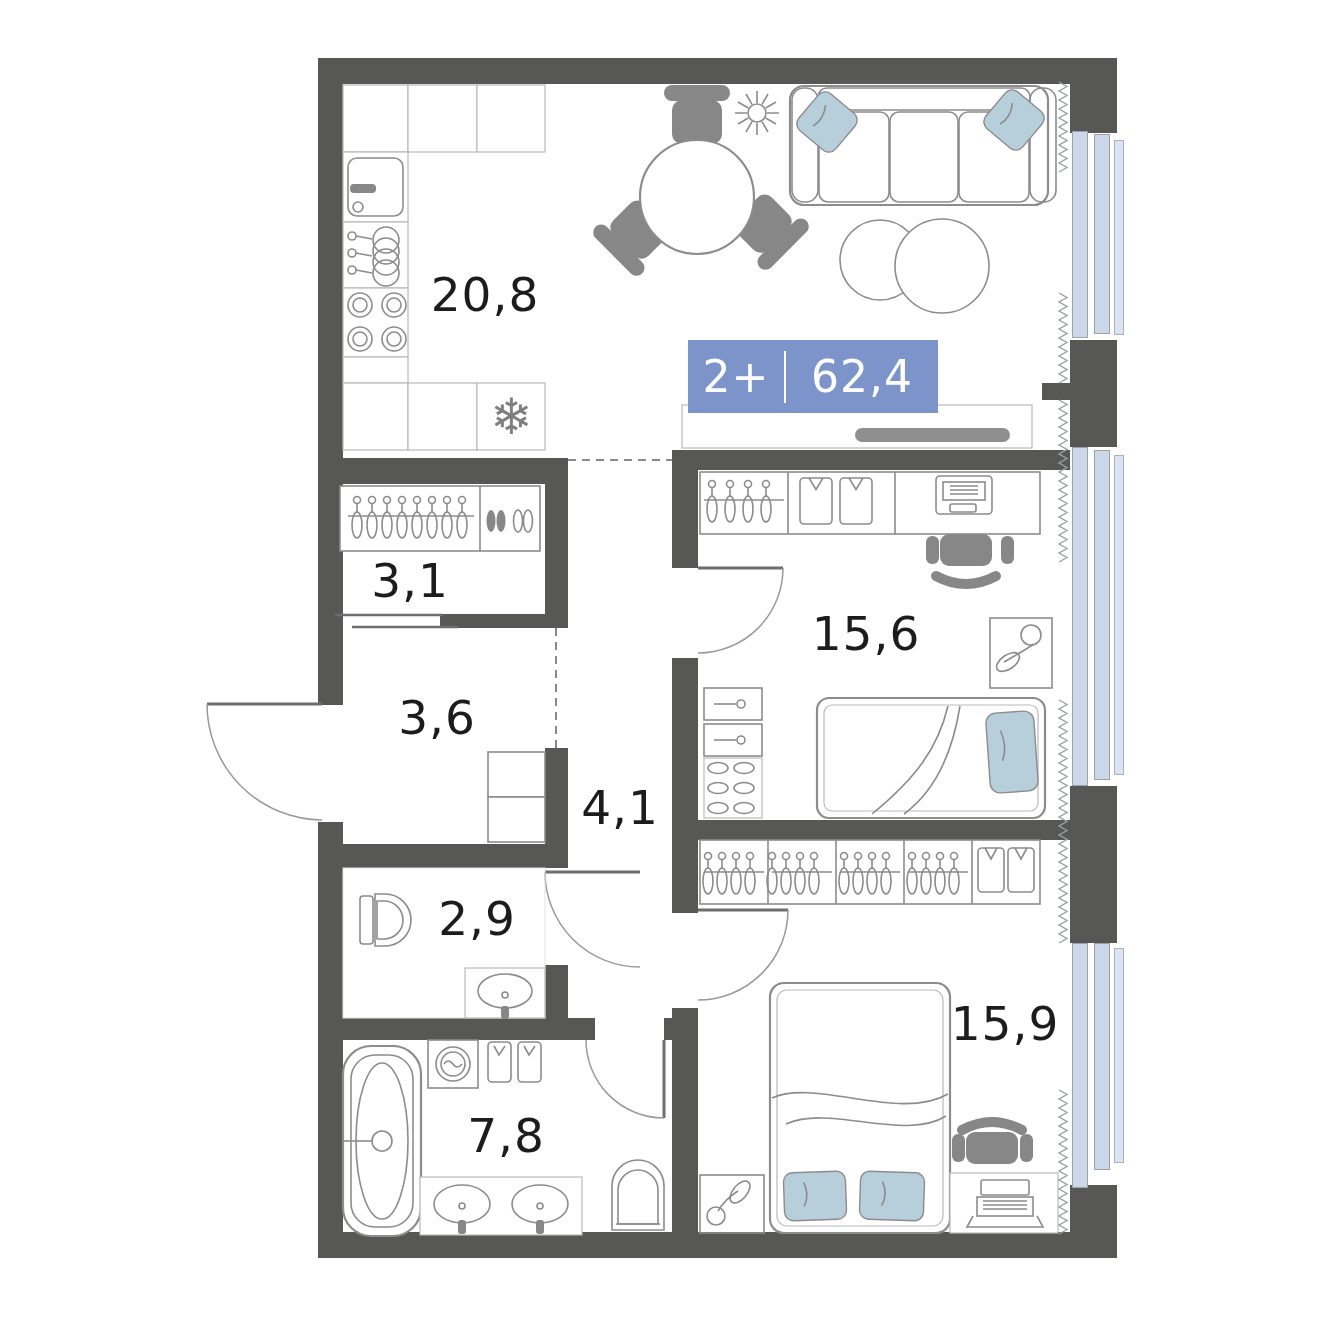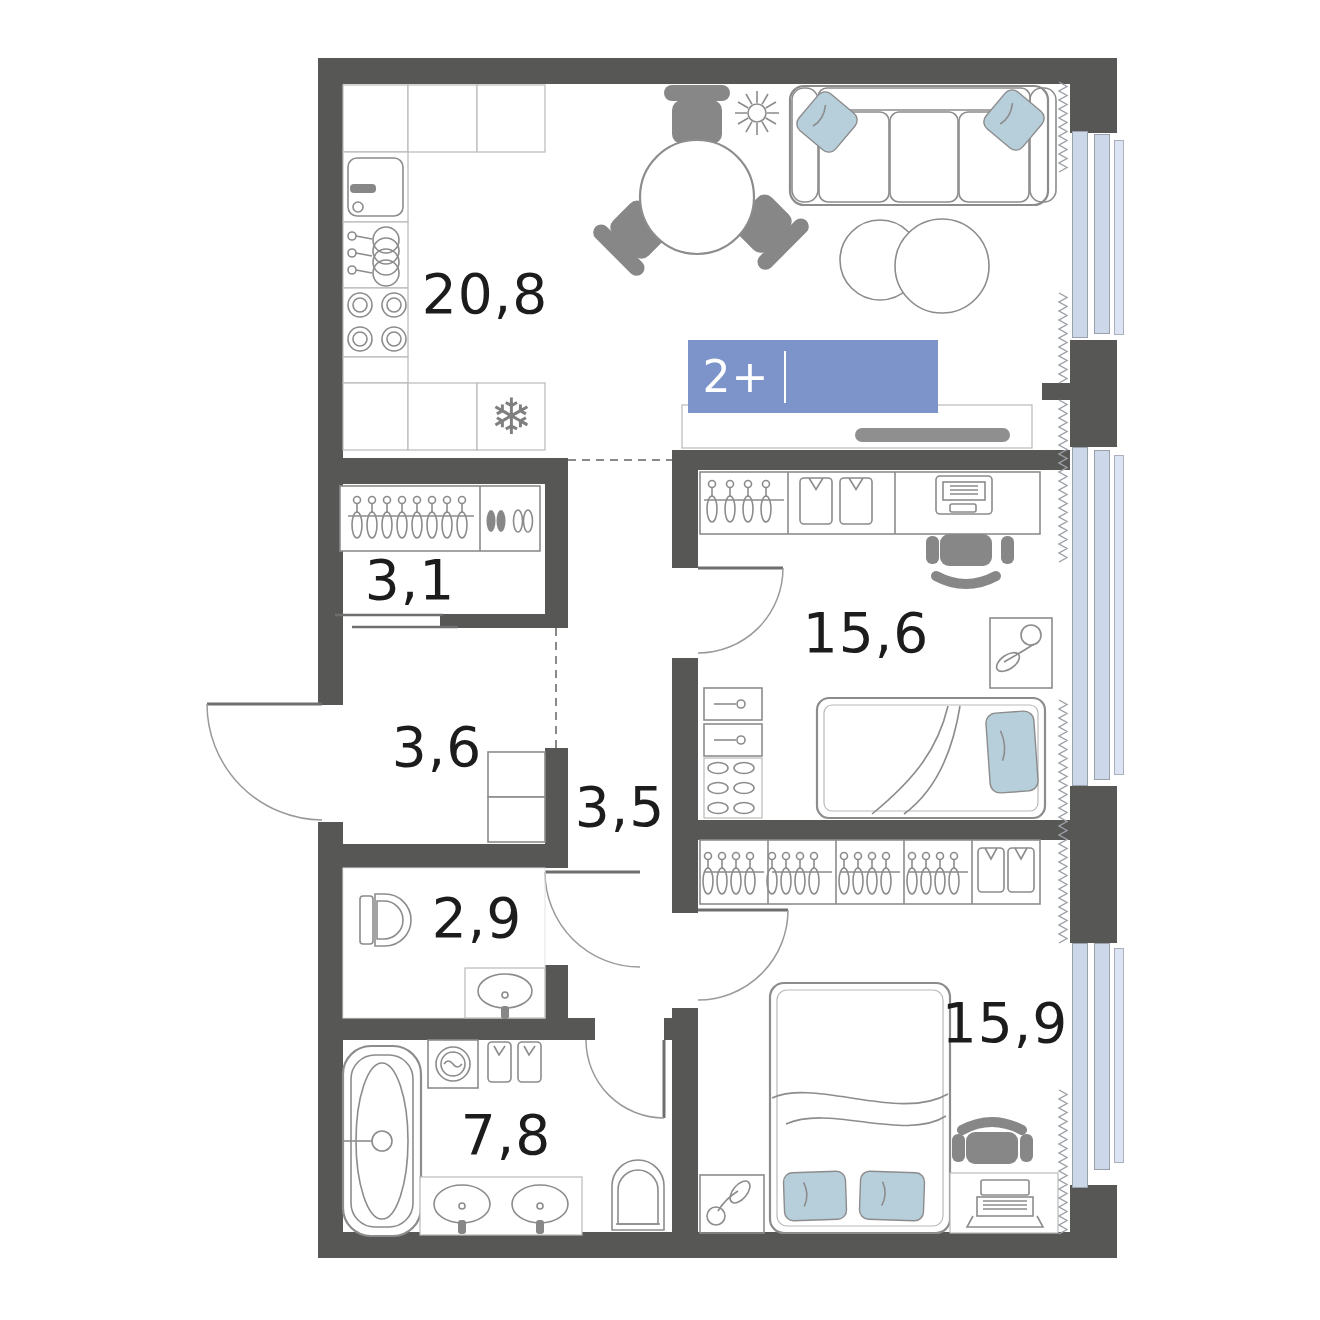--- a/index.html
+++ b/index.html
@@ -1,20 +1,20 @@
 <!DOCTYPE html>
 <html style="--wall: #575756; --fl: #8c8c8c; --dark: #878787; --glass: #cdd7ea; --glass2: #dce3f2; --badge: #7d94ca; --blue: #b7cedb; --label: #1c1c1c;"><head>
 <meta charset="utf-8">
 <style>
   html,body{margin:0;padding:0;background:#ffffff}
   .plan{position:relative;width:1320px;height:1320px;font-family:"DejaVu Sans",sans-serif;background:#fff;overflow:hidden}
   .w{position:absolute;background:var(--wall,#575756);z-index:1}
   .pane{position:absolute;background:var(--glass,#cdd7ea);border:1px solid #9aa1ab;box-sizing:border-box;z-index:2}
   .pane.outer{background:var(--glass2,#dce3f2);border-color:#aab1bc}
-  .room-label{position:absolute;transform:translate(-50%,-50%);font-size:55px;letter-spacing:1px;color:var(--label,#1c1c1c);white-space:nowrap;z-index:4}
+  .room-label{position:absolute;transform:translate(-50%,-50%);font-size:47px;letter-spacing:1px;color:var(--label,#1c1c1c);white-space:nowrap;z-index:4}
   .badge{position:absolute;left:688px;top:340px;width:250px;height:73px;background:var(--badge,#7d94ca);display:flex;align-items:center;color:#fff;font-size:44px;letter-spacing:1px;z-index:5}
   .badge .rooms{width:96px;text-align:center}
   .badge .vdiv{width:2px;height:52px;background:#ffffff}
   .badge .area{flex:1;text-align:center}
   svg.overlay{position:absolute;left:0;top:0;z-index:3;pointer-events:none}
   .ln{stroke:var(--fl,#8c8c8c);stroke-width:1.6;fill:none}
   .fw{stroke:var(--fl,#8c8c8c);stroke-width:1.6;fill:#ffffff}
   .fw2{stroke:var(--fl,#8c8c8c);stroke-width:2.2;fill:#ffffff}
   .lt{stroke:#b9b9b9;stroke-width:1.2;fill:#ffffff}
   .sub{stroke:#e3e3e3;stroke-width:1;fill:none}
@@ -455,25 +455,26 @@
         <path d="M1059,82 l8,4.5 l-8,4.5 l8,4.5 l-8,4.5 l8,4.5 l-8,4.5 l8,4.5 l-8,4.5 l8,4.5 l-8,4.5 l8,4.5 l-8,4.5 l8,4.5 l-8,4.5 l8,4.5 l-8,4.5 l8,4.5 l-8,4.5 l8,4.5 l-8,4.5" class="zz"></path>
         <path d="M1059,293 l8,4.5 l-8,4.5 l8,4.5 l-8,4.5 l8,4.5 l-8,4.5 l8,4.5 l-8,4.5 l8,4.5 l-8,4.5 l8,4.5 l-8,4.5 l8,4.5 l-8,4.5 l8,4.5 l-8,4.5 l8,4.5 l-8,4.5 l8,4.5 l-8,4.5" class="zz"></path>
         <path d="M1059,400 l8,4.5 l-8,4.5 l8,4.5 l-8,4.5 l8,4.5 l-8,4.5 l8,4.5 l-8,4.5 l8,4.5 l-8,4.5 l8,4.5 l-8,4.5 l8,4.5 l-8,4.5 l8,4.5 l-8,4.5 l8,4.5 l-8,4.5 l8,4.5 l-8,4.5 l8,4.5 l-8,4.5 l8,4.5 l-8,4.5 l8,4.5 l-8,4.5 l8,4.5 l-8,4.5 l8,4.5 l-8,4.5 l8,4.5 l-8,4.5 l8,4.5 l-8,4.5 l8,4.5 l-8,4.5" class="zz"></path>
         <path d="M1059,700 l8,4.5 l-8,4.5 l8,4.5 l-8,4.5 l8,4.5 l-8,4.5 l8,4.5 l-8,4.5 l8,4.5 l-8,4.5 l8,4.5 l-8,4.5 l8,4.5 l-8,4.5 l8,4.5 l-8,4.5 l8,4.5 l-8,4.5 l8,4.5 l-8,4.5 l8,4.5 l-8,4.5 l8,4.5 l-8,4.5 l8,4.5 l-8,4.5 l8,4.5 l-8,4.5 l8,4.5 l-8,4.5 l8,4.5 l-8,4.5 l8,4.5 l-8,4.5 l8,4.5 l-8,4.5 l8,4.5 l-8,4.5 l8,4.5 l-8,4.5 l8,4.5 l-8,4.5 l8,4.5 l-8,4.5 l8,4.5 l-8,4.5 l8,4.5 l-8,4.5 l8,4.5 l-8,4.5 l8,4.5 l-8,4.5 l8,4.5 l-8,4.5" class="zz"></path>
         <path d="M1059,1090 l8,4.5 l-8,4.5 l8,4.5 l-8,4.5 l8,4.5 l-8,4.5 l8,4.5 l-8,4.5 l8,4.5 l-8,4.5 l8,4.5 l-8,4.5 l8,4.5 l-8,4.5 l8,4.5 l-8,4.5 l8,4.5 l-8,4.5 l8,4.5 l-8,4.5 l8,4.5 l-8,4.5 l8,4.5 l-8,4.5 l8,4.5 l-8,4.5 l8,4.5 l-8,4.5 l8,4.5 l-8,4.5 l8,4.5 l-8,4.5" class="zz"></path>
       </g>
   </svg>
 
   <div class="room-label" style="left:485px;top:294px">20,8</div>
   <div class="room-label" style="left:410px;top:580px">3,1</div>
-  <div class="room-label" style="left:437px;top:747px">3,6</div>
-  <div class="room-label" style="left:620px;top:807px">3,5</div>
+  <div class="room-label" style="left:437px;top:717px">3,6</div>
+  <div class="room-label" style="left:620px;top:807px">4,1</div>
   <div class="room-label" style="left:866px;top:633px">15,6</div>
   <div class="room-label" style="left:477px;top:918px">2,9</div>
   <div class="room-label" style="left:506px;top:1135px">7,8</div>
   <div class="room-label" style="left:1005px;top:1023px">15,9</div>
 
   <div class="badge">
     <span class="rooms">2+</span>
     <span class="vdiv"></span>
+    <span class="area">62,4</span>
   </div>
 
 </div>
 
 </body></html>

